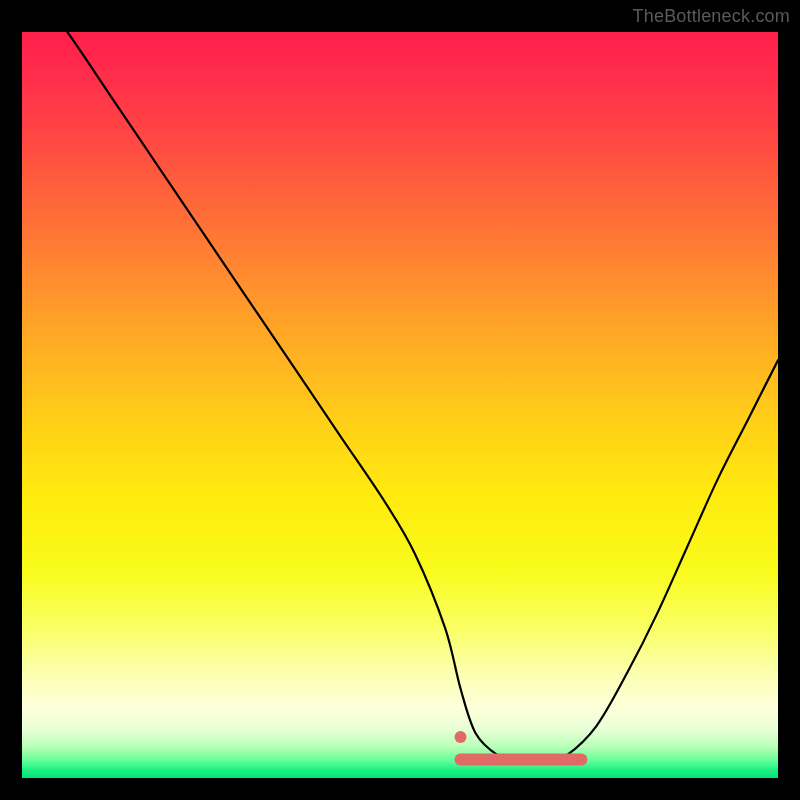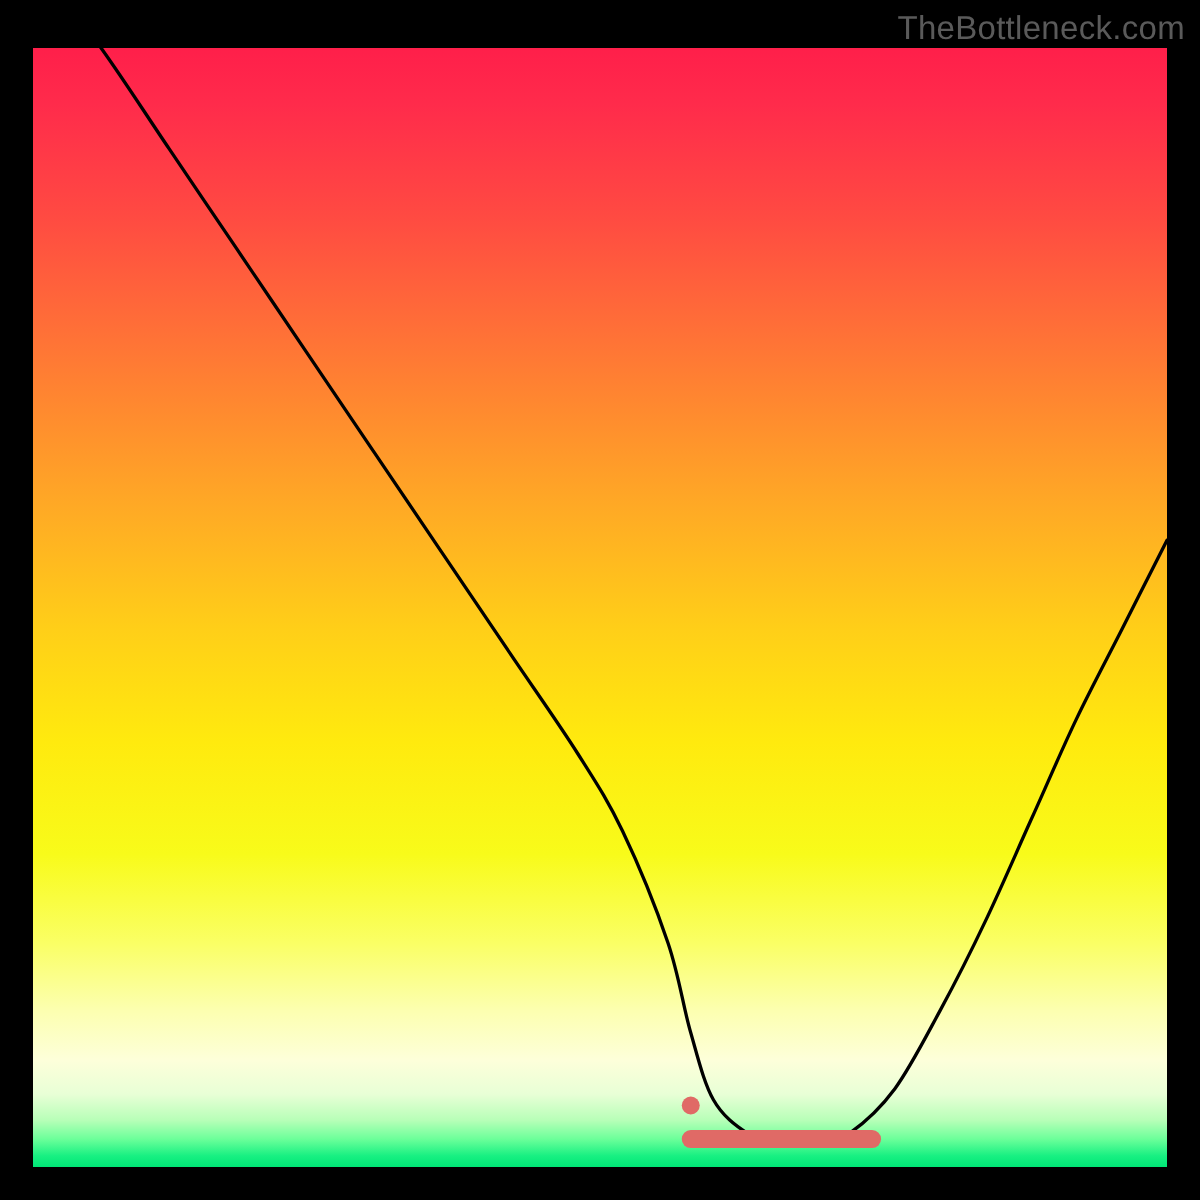--- a/index.html
+++ b/index.html
@@ -14,21 +14,21 @@
     width: 800px;
     height: 800px;
     background: #000000;
     position: relative;
   }
   .watermark {
     position: absolute;
     top: 6px;
     right: 10px;
     color: #5a5a5a;
-    font-size: 22px;
+    font-size: 18px;
     font-weight: 400;
     letter-spacing: 0.2px;
     z-index: 10;
     text-align: right;
   }
   .plot-area {
     position: absolute;
     left: 22px;
     top: 32px;
     width: 756px;

